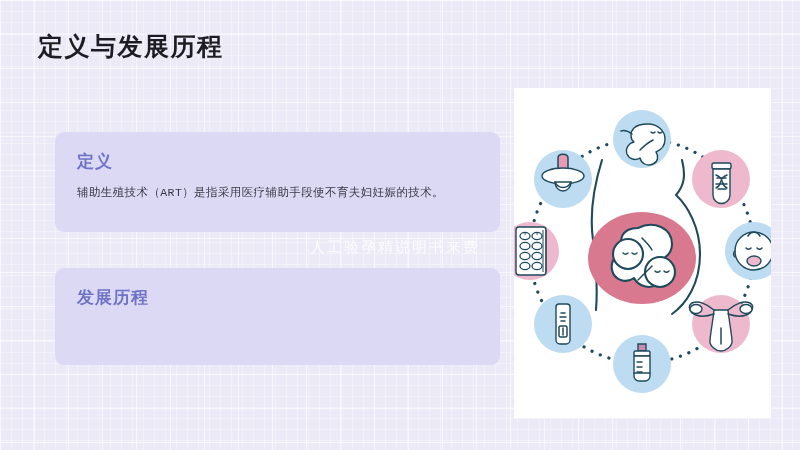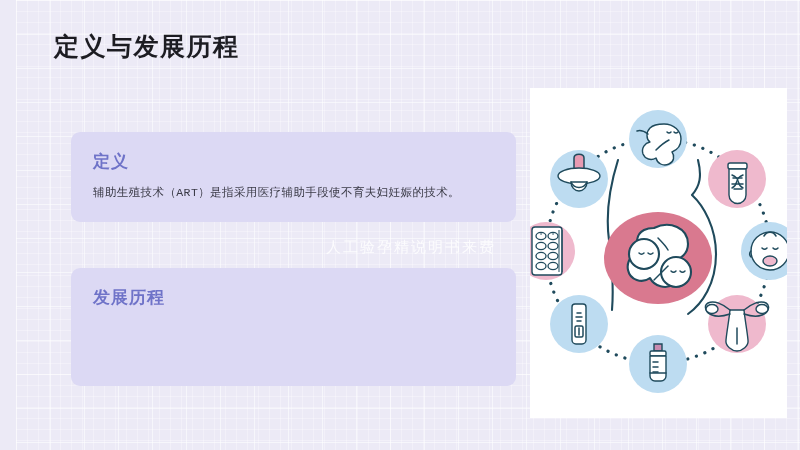--- a/index.html
+++ b/index.html
@@ -14,42 +14,41 @@
   #slide {
     position:absolute; inset:0;
     background-color:#eceaf6;
     background-image:
       linear-gradient(to right, rgba(255,255,255,0.55) 1px, transparent 1px),
       linear-gradient(to bottom, rgba(255,255,255,0.55) 1px, transparent 1px),
       linear-gradient(to right, rgba(255,255,255,0.30) 1px, transparent 1px),
       linear-gradient(to bottom, rgba(255,255,255,0.30) 1px, transparent 1px);
     background-size: 34px 34px, 34px 34px, 11px 11px, 11px 11px;
     overflow:hidden;
-    margin-left:16px;
   }
 
   #page-title {
     position:absolute;
     left:38px; top:30px;
     font-size:25px;
     font-weight:700;
     color:#1c1c22;
     letter-spacing:1.5px;
     white-space:nowrap;
   }
 
   .card {
     position:absolute;
     left:55px;
     width:445px;
     background:#dcd9f4;
     border-radius:9px;
   }
-  #card-definition { top:132px; height:90px; }
-  #card-history    { top:268px; height:118px; }
+  #card-definition { top:132px; height:100px; }
+  #card-history    { top:268px; height:97px; }
 
   .card-title {
     position:absolute;
     left:22px; top:18px;
     font-size:17px;
     font-weight:700;
     color:#6f73c8;
     letter-spacing:1px;
     white-space:nowrap;
   }

